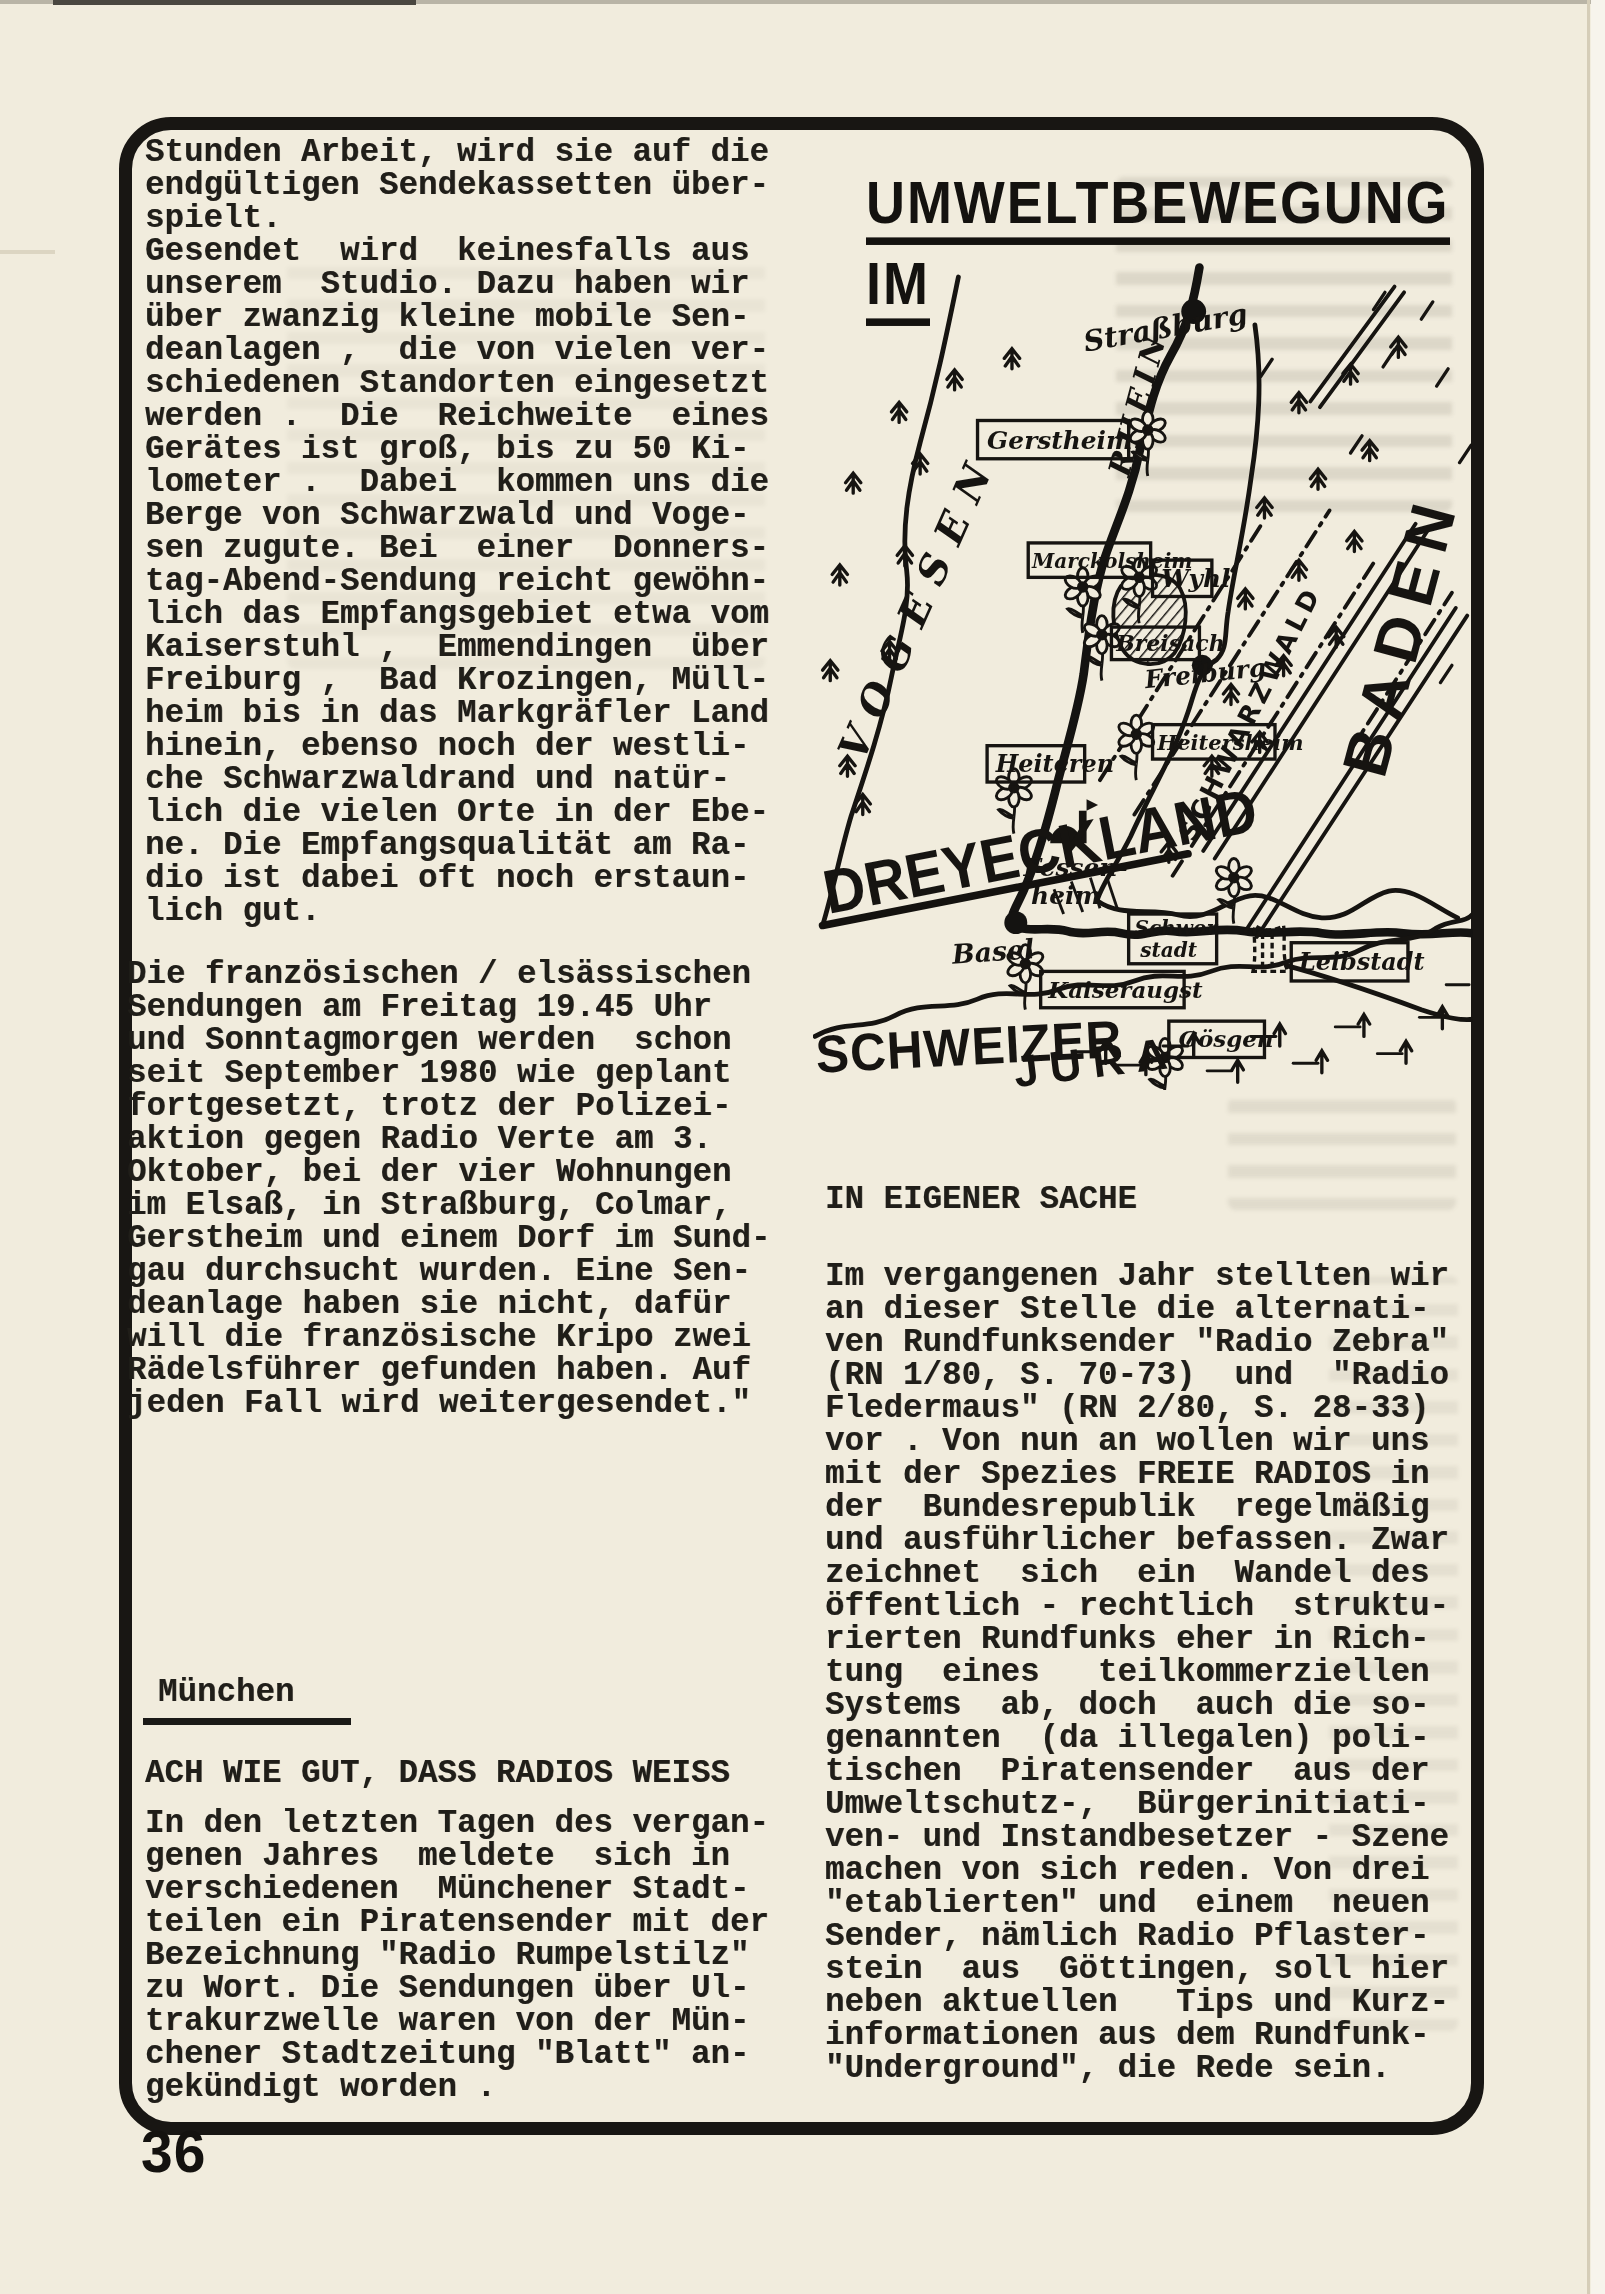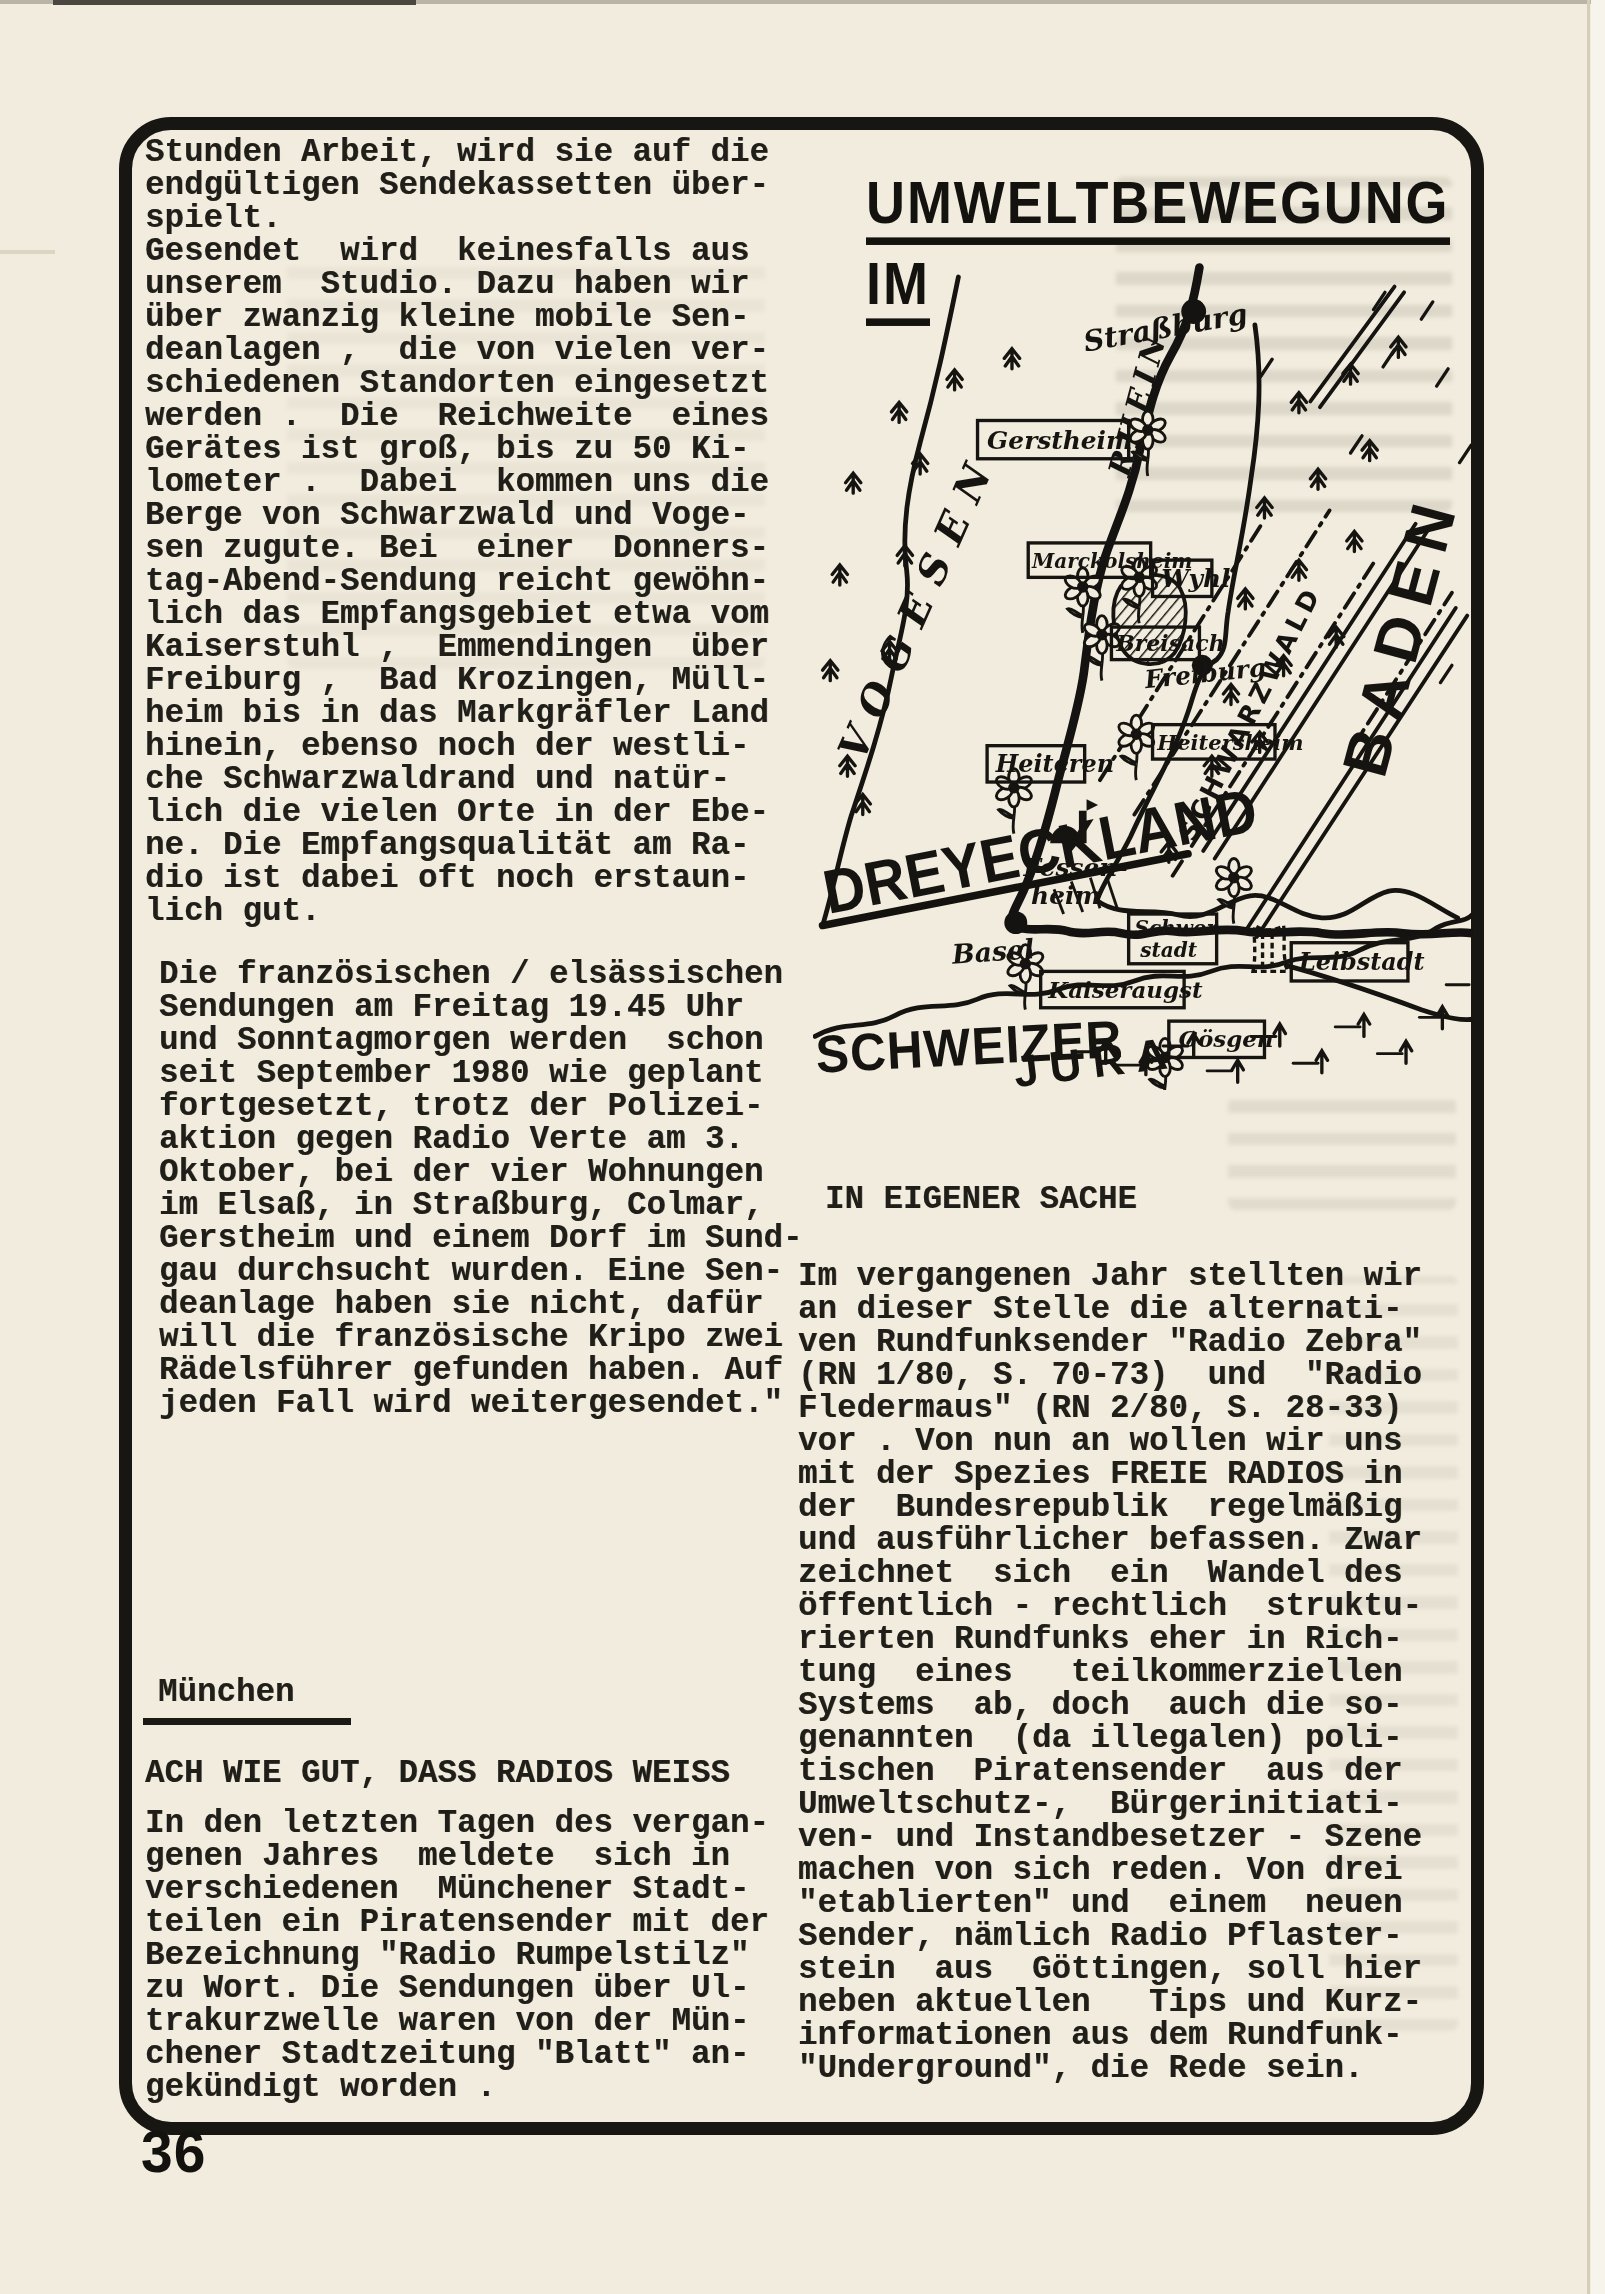--- a/index.html
+++ b/index.html
@@ -103,21 +103,21 @@
 Kaiserstuhl ,  Emmendingen  über
 Freiburg ,  Bad Krozingen, Müll-
 heim bis in das Markgräfler Land
 hinein, ebenso noch der westli-
 che Schwarzwaldrand und natür-
 lich die vielen Orte in der Ebe-
 ne. Die Empfangsqualität am Ra-
 dio ist dabei oft noch erstaun-
 lich gut.</p>
 
-  <p class="mono" style="left:159px;top:958px;width:646px;">Die französischen / elsässischen
+  <p class="mono" style="left:127px;top:958px;width:646px;">Die französischen / elsässischen
 Sendungen am Freitag 19.45 Uhr
 und Sonntagmorgen werden  schon
 seit September 1980 wie geplant
 fortgesetzt, trotz der Polizei-
 aktion gegen Radio Verte am 3.
 Oktober, bei der vier Wohnungen
 im Elsaß, in Straßburg, Colmar,
 Gerstheim und einem Dorf im Sund-
 gau durchsucht wurden. Eine Sen-
 deanlage haben sie nicht, dafür
@@ -345,21 +345,21 @@
         <path d="M590,834 L616,834"></path>
       <path d="M634,796 L660,796"></path>
         <path d="M662,762 L686,762"></path>
     </g>
     <text class="bigcaps" transform="translate(4,854) rotate(-3) scale(1,1.06)" font-size="52" letter-spacing="1">SCHWEIZER</text>
     <text class="bigcaps" transform="translate(212,869) rotate(-7)" font-size="46" letter-spacing="12">JURA</text>
   </svg>
 
   <p class="mono" style="left:825px;top:1183px;width:646px;">IN EIGENER SACHE</p>
 
-  <p class="mono" style="left:798px;top:1260px;width:646px;">Im vergangenen Jahr stellten wir
+  <p class="mono" style="left:825px;top:1260px;width:646px;">Im vergangenen Jahr stellten wir
 an dieser Stelle die alternati-
 ven Rundfunksender "Radio Zebra"
 (RN 1/80, S. 70-73)  und  "Radio
 Fledermaus" (RN 2/80, S. 28-33)
 vor . Von nun an wollen wir uns
 mit der Spezies FREIE RADIOS in
 der  Bundesrepublik  regelmäßig
 und ausführlicher befassen. Zwar
 zeichnet  sich  ein  Wandel des
 öffentlich - rechtlich  struktu-

